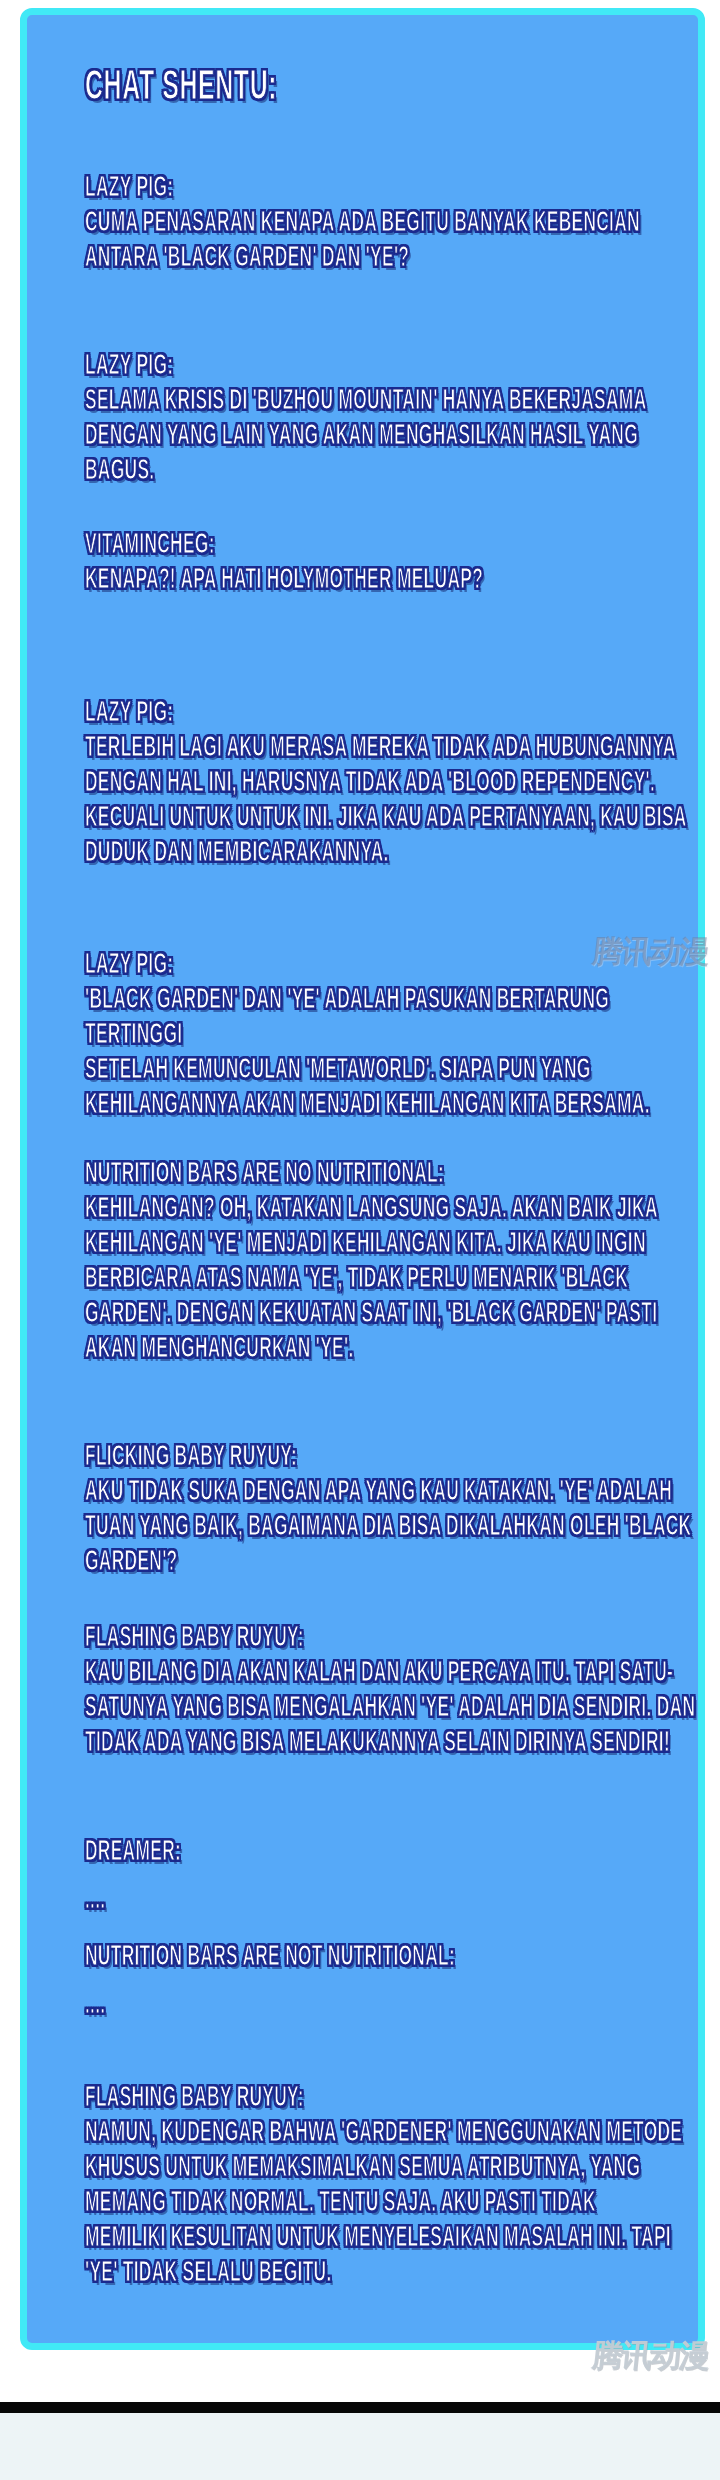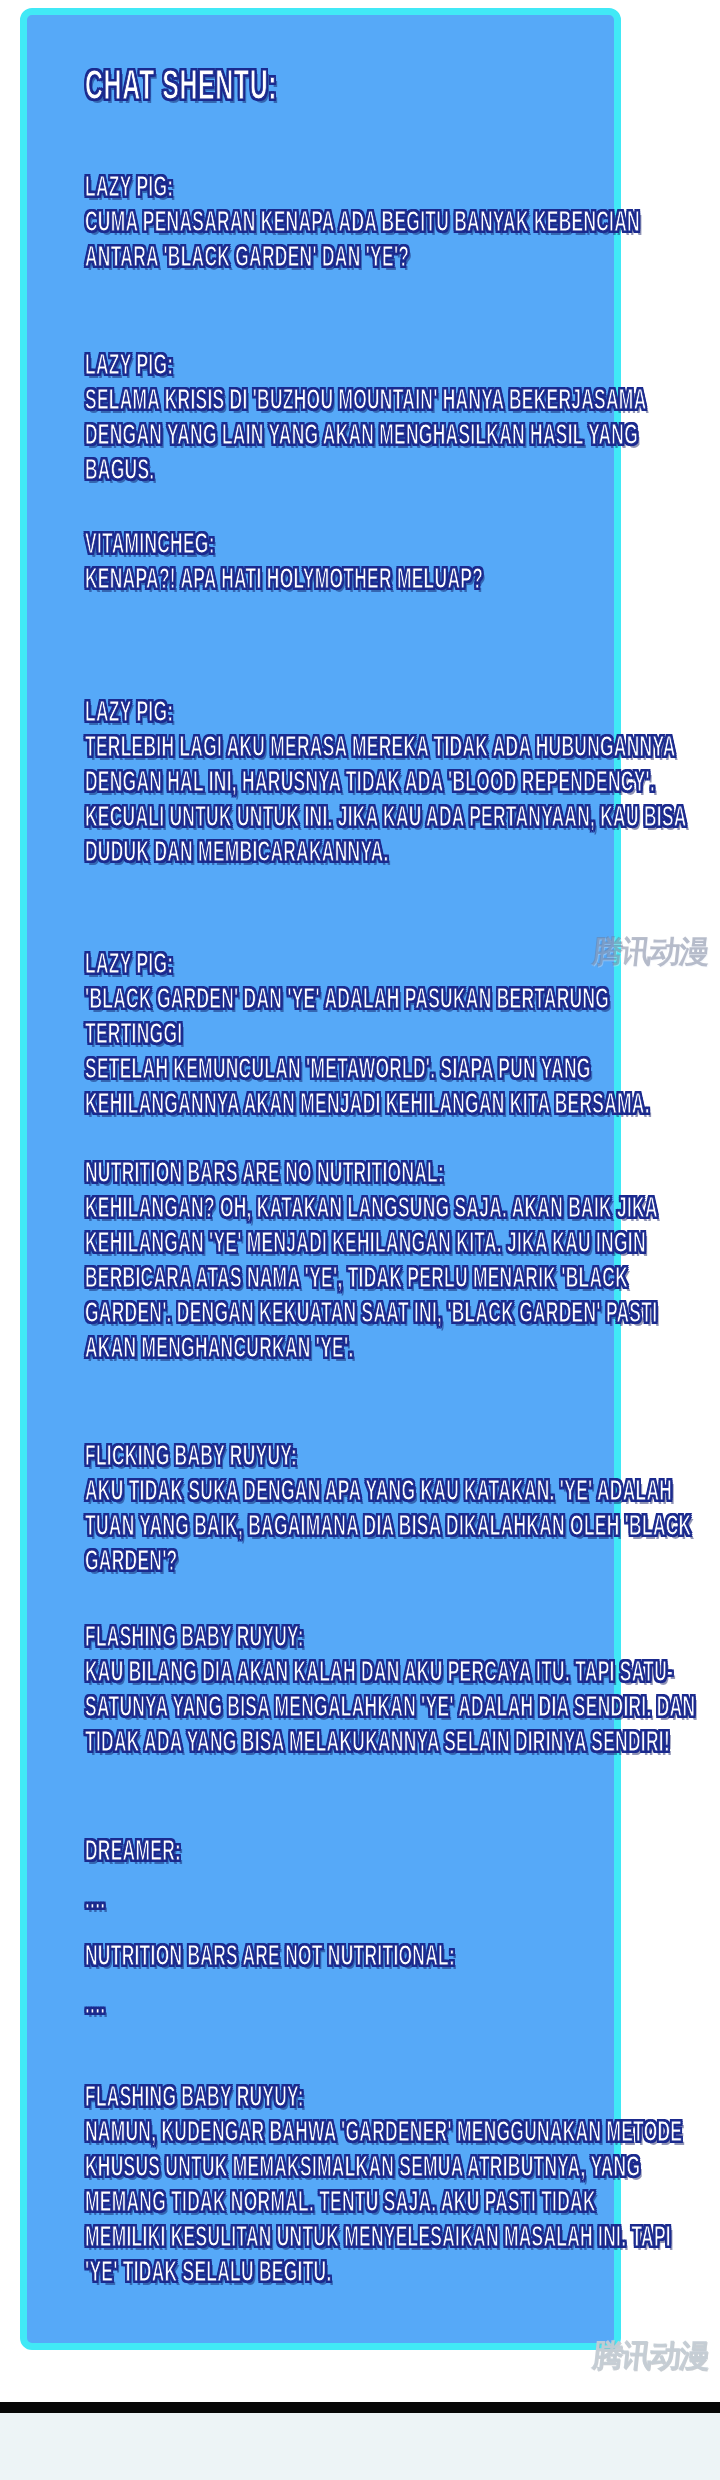--- a/index.html
+++ b/index.html
@@ -13,21 +13,21 @@
     font-family: "Liberation Sans", sans-serif;
   }
   .page {
     position: absolute;
     left: 0; top: 0;
     width: 720px; height: 2480px;
   }
   .chat-panel {
     position: absolute;
     left: 20px; top: 8px;
-    width: 601px; height: 2342px;
+    width: 685px; height: 2342px;
     box-sizing: border-box;
     background: #56a9f8;
     border: 7px solid #41e9f6;
     border-radius: 12px;
   }
   
   .comic-text {
     position: absolute;
     left: 58px; 
     width: 1060px;

